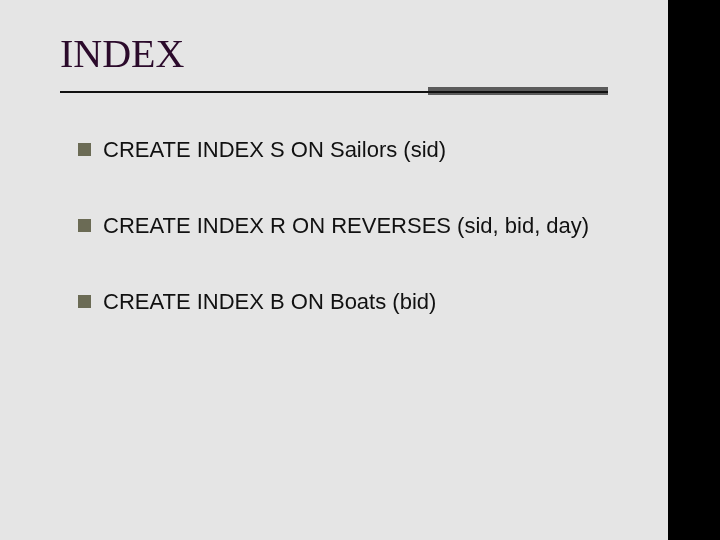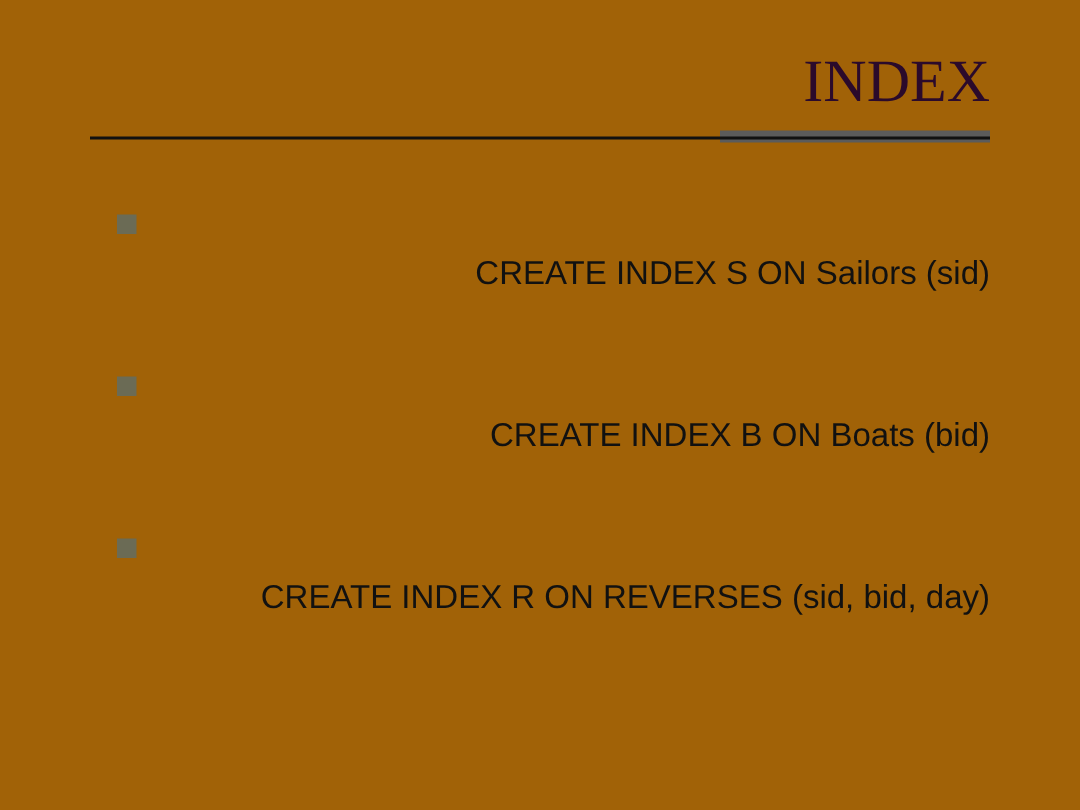--- a/index.html
+++ b/index.html
@@ -7,28 +7,27 @@
     padding: 0;
     width: 720px;
     height: 540px;
     overflow: hidden;
   }
   body {
     background: #000;
   }
   .slide {
     box-sizing: border-box;
-    width: 720px;
+    width: 668px;
     height: 540px;
-    background: #a16207;
+    background: #e5e5e5;
     position: relative;
     padding: 0;
     font-family: Arial, "Helvetica Neue", Helvetica, sans-serif;
     color: #111;
-    text-align: right;
   }
   .title-block {
     padding: 30px 60px 0 60px;
   }
   .title {
     font-family: "Times New Roman", Times, serif;
     font-size: 40px;
     font-weight: 400;
     color: #2b0a2b;
     margin: 0 0 10px 0;
@@ -71,21 +70,20 @@
   .bullet {
     flex: 0 0 auto;
     width: 13px;
     height: 13px;
     background: #6b6b55;
     margin-top: 14px;
     margin-right: 12px;
   }
   .text {
     flex: 1 1 auto;
-    margin-top: 32px;
   }
 </style>
 </head>
 <body>
 
 <div class="slide">
 
   <div class="title-block">
     <h1 class="title">INDEX</h1>
     <div class="rule-wrap">
@@ -96,24 +94,24 @@
 
   <div class="content">
 
     <div class="item">
       <div class="bullet"></div>
       <div class="text">CREATE INDEX S ON Sailors (sid)</div>
     </div>
 
     <div class="item">
       <div class="bullet"></div>
-      <div class="text">CREATE INDEX B ON Boats (bid)</div>
+      <div class="text">CREATE INDEX R ON REVERSES (sid, bid, day)</div>
     </div>
 
     <div class="item">
       <div class="bullet"></div>
-      <div class="text">CREATE INDEX R ON REVERSES (sid, bid, day)</div>
+      <div class="text">CREATE INDEX B ON Boats (bid)</div>
     </div>
 
 
   </div>
 
 </div>
 
 </body></html>

